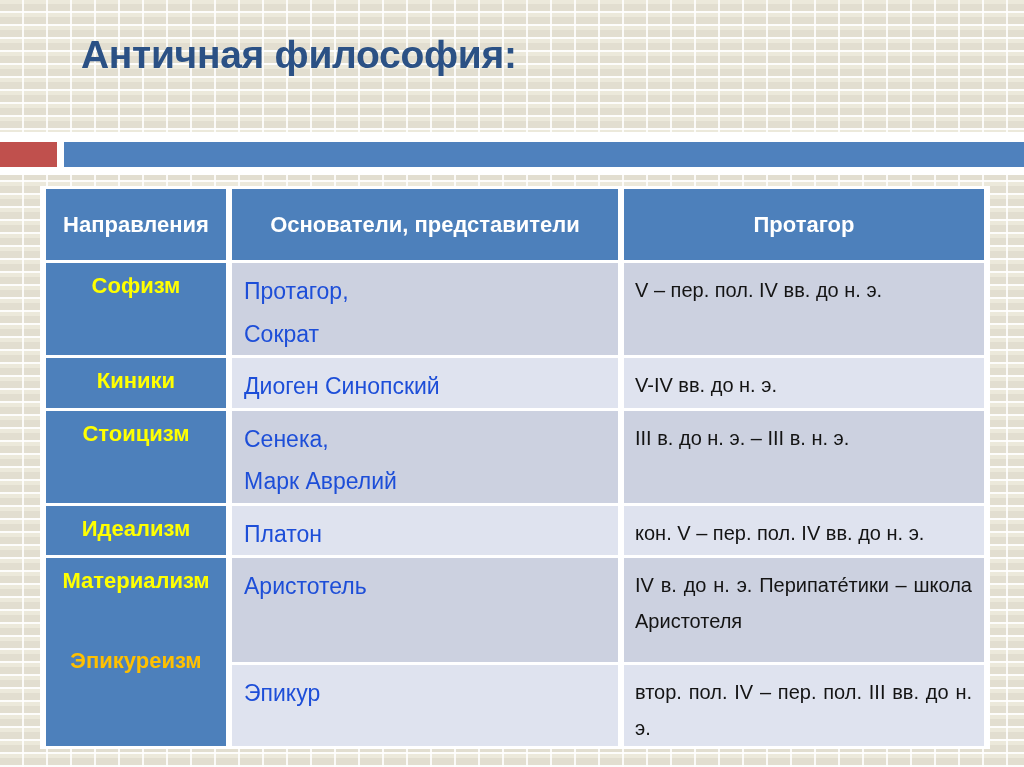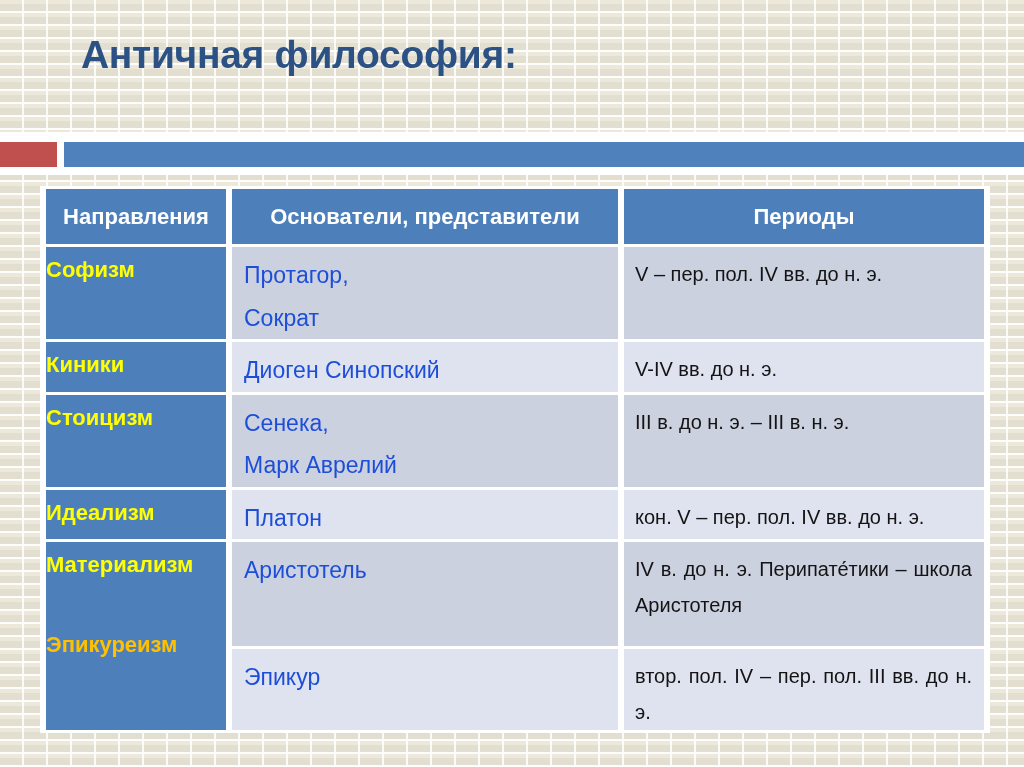--- a/index.html
+++ b/index.html
@@ -19,26 +19,26 @@
     font-size:39px;line-height:50px;font-weight:bold;color:#2b5185;letter-spacing:-.3px;
   }
   table.dir-table{
     position:absolute;left:40px;top:186px;width:950px;
     border-collapse:separate;border-spacing:6px 3px;table-layout:fixed;
     background:#ffffff;
   }
   col.c1{width:180px;} col.c2{width:386px;} col.c3{width:360px;}
   th{
     background:#4d80bb;color:#ffffff;font-size:22px;font-weight:bold;
-    text-align:center;vertical-align:middle;height:47px;padding:4px;
+    text-align:center;vertical-align:middle;height:47px;padding:12px;
   }
   td{vertical-align:top;padding:0;}
   td.dir{
     background:#4d80bb;color:#ffff00;font-weight:bold;font-size:22px;
-    padding-top:10px;line-height:26px;margin-left:32px;
+    text-align:center;padding-top:10px;line-height:26px;margin-left:32px;
   }
   td.founders{
     font-size:23px;color:#1d4ed8;padding:7px 12px 0 12px;line-height:1.85;
     white-space:pre-line;
   }
   td.period{
     font-size:20px;color:#141414;padding:9px 12px 0 11px;line-height:1.8;
   }
   tr.dark td{background:#ccd1e0;}
   tr.light td{background:#dfe3ef;}
@@ -62,21 +62,21 @@
 <table class="dir-table">
   <colgroup>
       <col class="c1">
       <col class="c2">
       <col class="c3">
     </colgroup>
   <thead>
     <tr>
       <th>Направления</th>
       <th>Основатели, представители</th>
-      <th>Периоды</th>
+      <th>Протагор</th>
     </tr>
   </thead>
   <tbody>
     <tr class="dark r1">
       <td class="dir">Софизм</td>
       <td class="founders">Протагор,
 Сократ</td>
       <td class="period">V – пер. пол. IV вв. до н. э.</td>
     </tr>
     <tr class="light r2">

